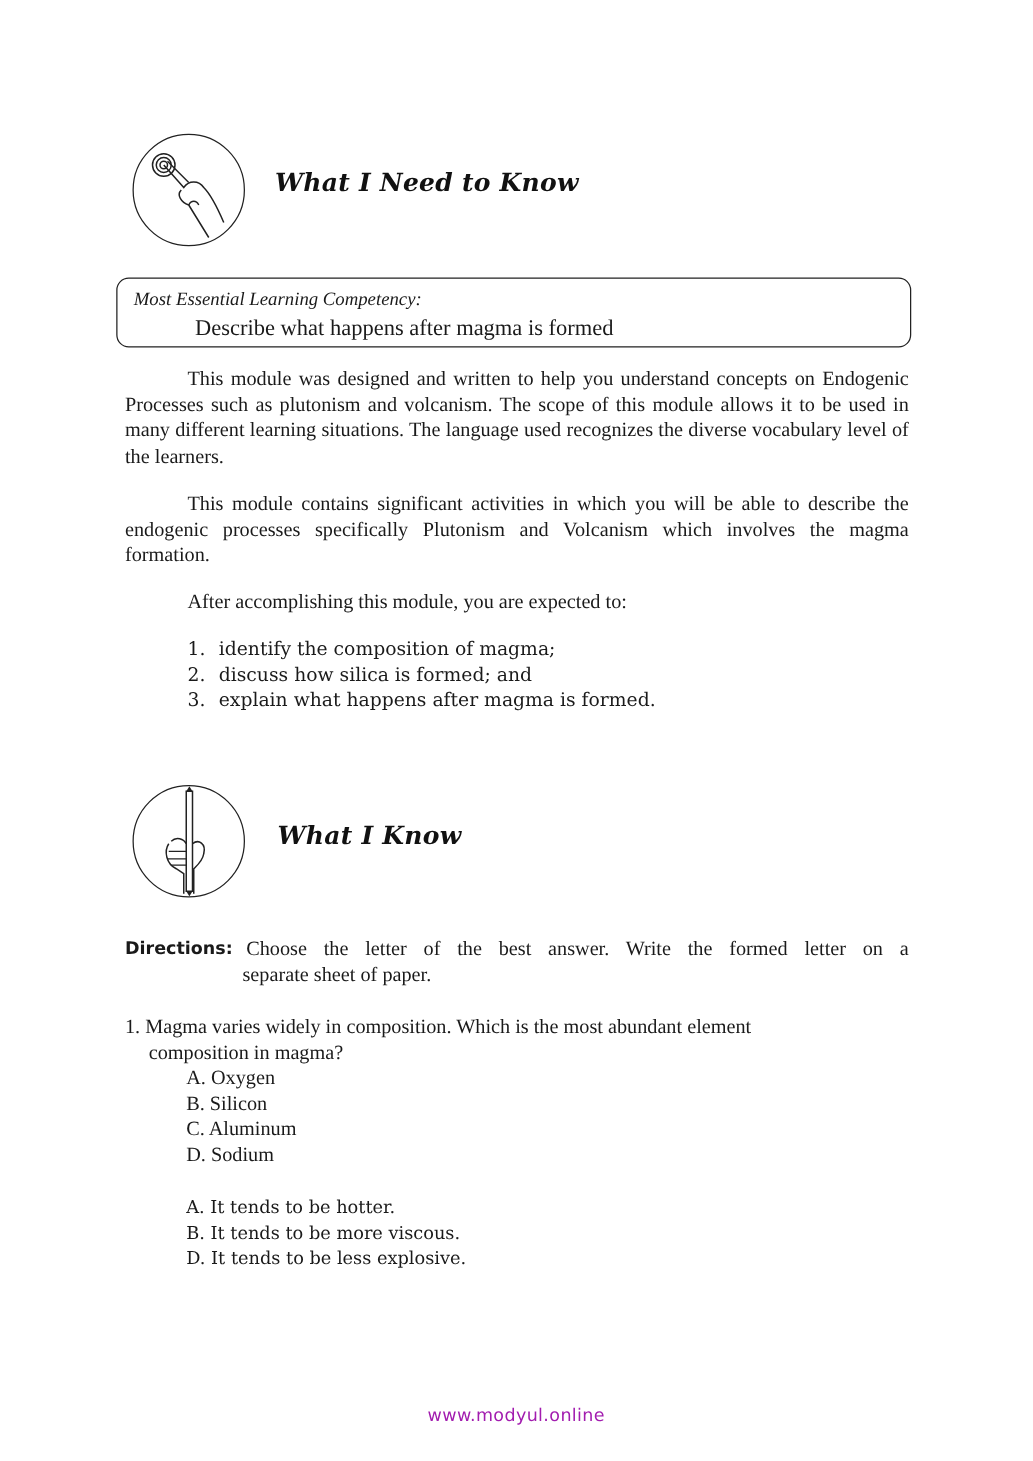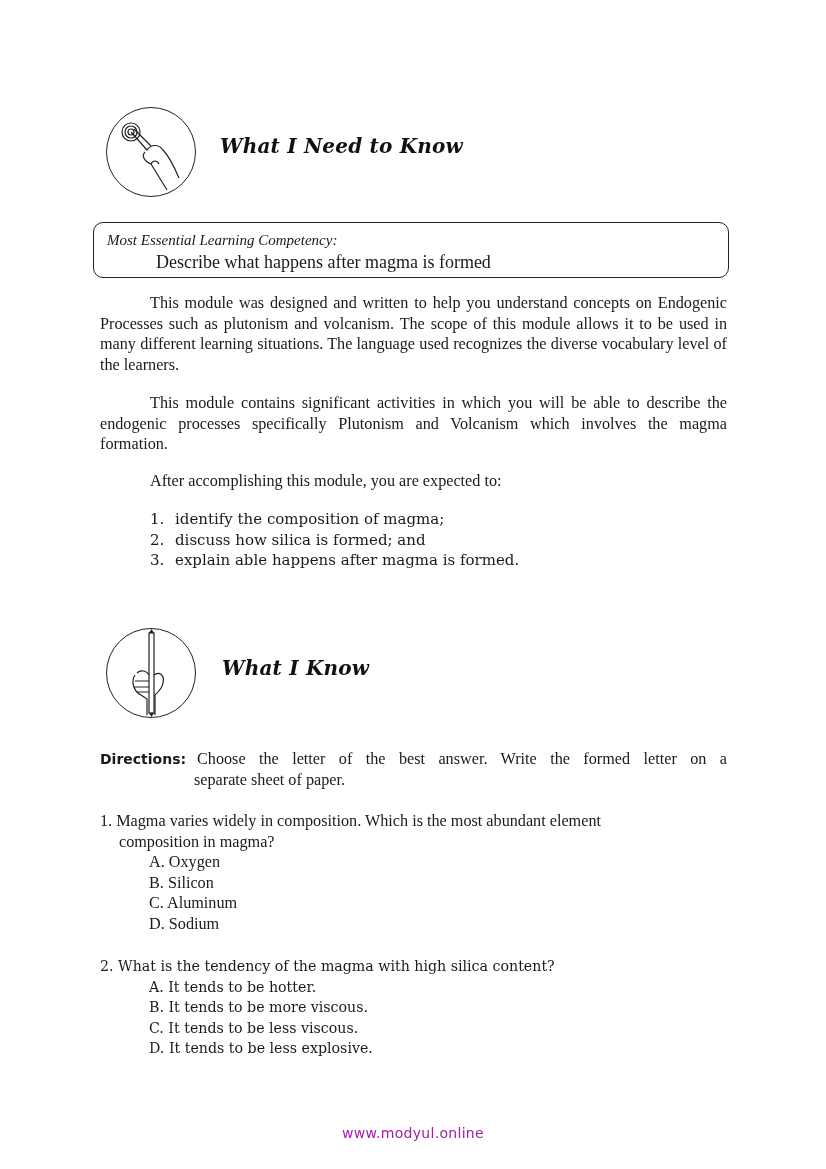--- a/index.html
+++ b/index.html
@@ -75,21 +75,21 @@
   <div class="comp-text">Describe what happens after magma is formed</div>
 </div>
 
 <div class="para" style="top:293px;">This module was designed and written to help you understand concepts on Endogenic Processes such as plutonism and volcanism. The scope of this module allows it to be used in many different learning situations. The language used recognizes the diverse vocabulary level of the learners.</div>
 <div class="para" style="top:393px;">This module contains significant activities in which you will be able to describe the endogenic processes specifically Plutonism and Volcanism which involves the magma formation.</div>
 <div class="para" style="top:471px;">After accomplishing this module, you are expected to:</div>
 
 <div class="objectives">
   <div class="obj-item"><span class="obj-num">1.</span><span>identify the composition of magma;</span></div>
   <div class="obj-item"><span class="obj-num">2.</span><span>discuss how silica is formed; and</span></div>
-  <div class="obj-item"><span class="obj-num">3.</span><span>explain able happens after magma is formed.</span></div>
+  <div class="obj-item"><span class="obj-num">3.</span><span>explain what happens after magma is formed.</span></div>
 </div>
 
 <div class="icon-circle" style="left:106px; top:628px;">
   <svg width="88" height="88" viewBox="0 0 88 88">
     <rect x="42" y="4" width="5" height="80" fill="none" stroke="#222" stroke-width="1.2"></rect>
     <path d="M42 4 L44.5 0 L47 4 Z" fill="#222"></path>
     <path d="M42 84 L44.5 88 L47 84 Z" fill="#222"></path>
     <path d="M28 46 C24 52 26 62 34 66 L40 70 L40 86" fill="none" stroke="#222" stroke-width="1.2"></path>
     <path d="M30 44 C34 40 40 42 42 46" fill="none" stroke="#222" stroke-width="1.2"></path>
     <path d="M47 46 C52 42 58 46 56 54 C55 60 50 64 48 66 L48 86" fill="none" stroke="#222" stroke-width="1.2"></path>
@@ -107,20 +107,18 @@
 <div class="question" style="top:811px;">
   <div class="q-stem">1. Magma varies widely in composition. Which is the most abundant element</div>
   <div class="q-stem-cont">composition in magma?</div>
   <div class="q-choice">A. Oxygen</div>
   <div class="q-choice">B. Silicon</div>
   <div class="q-choice">C. Aluminum</div>
   <div class="q-choice">D. Sodium</div>
 </div>
 
 <div class="question q2" style="top:956px;">
-  <div class="q-stem">2. What is the tendency of the magma with high silica content?</div>
   <div class="q-choice">A. It tends to be hotter.</div>
   <div class="q-choice">B. It tends to be more viscous.</div>
-  <div class="q-choice">C. It tends to be less viscous.</div>
   <div class="q-choice">D. It tends to be less explosive.</div>
 </div>
 
 <div class="watermark">www.modyul.online</div>
 
 </body></html>

